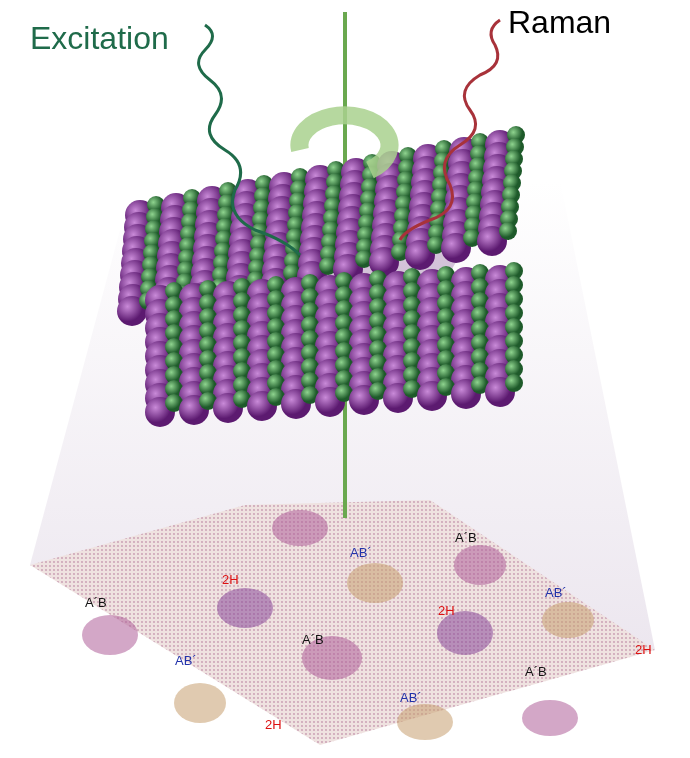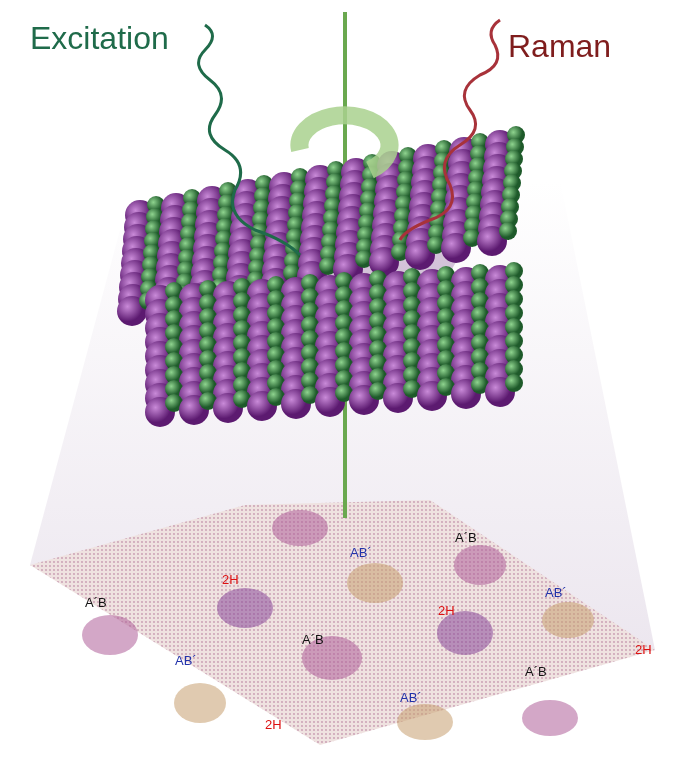--- a/index.html
+++ b/index.html
@@ -448,21 +448,21 @@
         <circle cx="466" cy="394" r="15" fill="url(#pu)"></circle>
         <circle cx="480" cy="385" r="9" fill="url(#gr)"></circle>
         <circle cx="500" cy="392" r="15" fill="url(#pu)"></circle>
         <circle cx="514" cy="383" r="9" fill="url(#gr)"></circle>
       </g>
   <path d="M205,25 q15,10 0,25 q-15,15 5,30 q20,15 5,35 q-15,20 10,35 q25,15 10,40 q-10,25 20,40 q30,10 45,25" fill="none" stroke="#1f6b4a" stroke-width="3"></path>
   <path d="M500,20 q-15,10 -5,25 q10,20 -15,30 q-25,15 -10,35 q15,20 -10,35 q-25,15 -10,40 q10,25 -20,35 q-25,10 -30,20" fill="none" stroke="#a8323a" stroke-width="3"></path>
   <path d="M300,150 a45,30 0 1,1 70,20" fill="none" stroke="#a9d18e" stroke-width="18" opacity="0.85"></path>
 </svg>
 <div class="lbl" style="left: 30px; top: 20px; color: rgb(31, 107, 74);">Excitation</div>
-<div class="lbl" style="left: 508px; top: 28px; color: #7f1d1d;">Raman</div>
+<div class="lbl" style="left: 508px; top: 4px; color: #000000;">Raman</div>
 <div id="moire-labels">
       <div class="ml" style="left: 455px; top: 530px; color: rgb(17, 17, 17);">A´B</div>
       <div class="ml" style="left: 350px; top: 545px; color: rgb(34, 51, 170);">AB´</div>
       <div class="ml" style="left: 222px; top: 572px; color: rgb(221, 17, 17);">2H</div>
       <div class="ml" style="left: 85px; top: 595px; color: rgb(17, 17, 17);">A´B</div>
       <div class="ml" style="left: 545px; top: 585px; color: rgb(34, 51, 170);">AB´</div>
       <div class="ml" style="left: 438px; top: 603px; color: rgb(221, 17, 17);">2H</div>
       <div class="ml" style="left: 302px; top: 632px; color: rgb(17, 17, 17);">A´B</div>
       <div class="ml" style="left: 635px; top: 642px; color: rgb(221, 17, 17);">2H</div>
       <div class="ml" style="left: 175px; top: 653px; color: rgb(34, 51, 170);">AB´</div>

